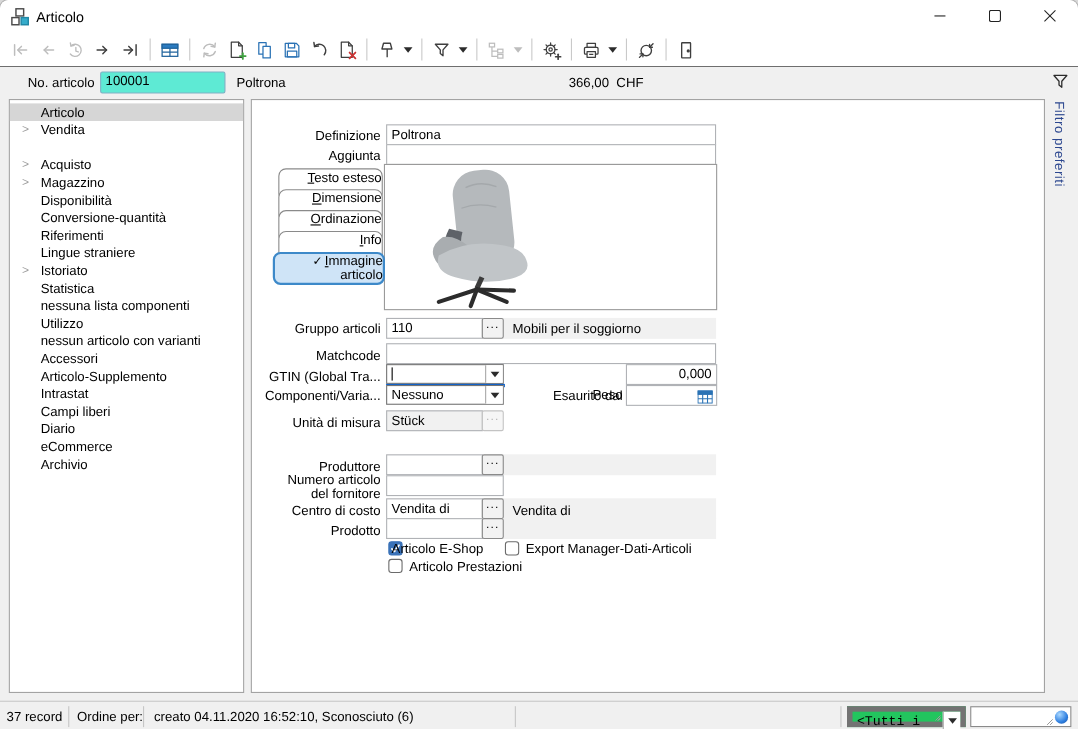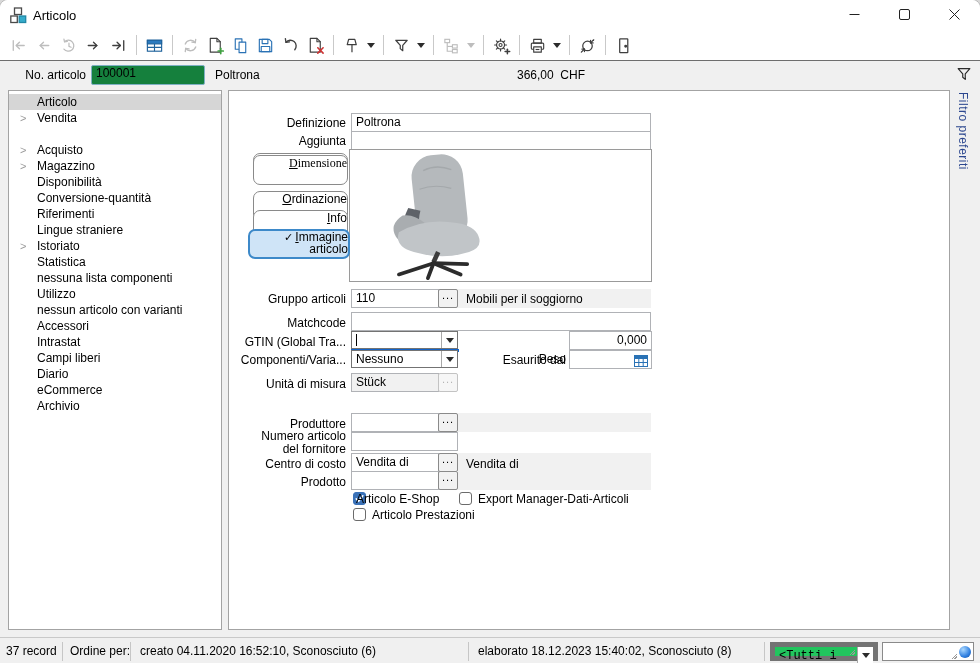--- a/index.html
+++ b/index.html
@@ -20,21 +20,21 @@
              border-bottom:1px solid #6e6e6e; display:flex; align-items:center; padding-left:6px; }
   .tb-btn { width:25px; height:24px; display:flex; align-items:center; justify-content:center; border-radius:3px; }
   .tb-sep { width:1px; height:20px; background:#c9c9c9; margin:0 5px; }
   .caret { width:0; height:0; border-left:4px solid transparent; border-right:4px solid transparent;
            border-top:5px solid #2b2b2b; margin:0 3px; }
   .caret.dis { border-top-color:#bdbdbd; }
 
   
   .content-bg { position:absolute; left:0; top:61px; right:0; bottom:0; background:#f0f0f0; }
   .rec-label { position:absolute; left:0; top:68px; width:86px; text-align:right; }
-  .rec-input { position:absolute; left:91px; top:65px; width:114px; height:20px; background:#15803d;
+  .rec-input { position:absolute; left:91px; top:65px; width:114px; height:20px; background:#5eead4;
                border:1px solid #7fb0c4; border-radius:2px; padding:0 4px; font:12px "Liberation Sans",sans-serif; }
   .rec-desc { position:absolute; left:215px; top:68px; }
   .rec-price { position:absolute; left:490px; top:68px; width:95px; text-align:right; }
 
   
   .ftab-icon { position:absolute; left:955px; top:65px; }
   .ftab-text { position:absolute; left:956px; top:92px; writing-mode:vertical-rl; color:#2c478f; letter-spacing:.5px; }
 
   
   .panel { position:absolute; background:#fff; border:1px solid #a3a3a3; }
@@ -302,20 +302,21 @@
       <div class="sb-item"><span>Disponibilità</span></div>
       <div class="sb-item"><span>Conversione-quantità</span></div>
       <div class="sb-item"><span>Riferimenti</span></div>
       <div class="sb-item"><span>Lingue straniere</span></div>
       <div class="sb-item"><span class="sb-chev">&gt;</span><span>Istoriato</span></div>
       <div class="sb-item"><span>Statistica</span></div>
       <div class="sb-item"><span>nessuna lista componenti</span></div>
       <div class="sb-item"><span>Utilizzo</span></div>
       <div class="sb-item"><span>nessun articolo con varianti</span></div>
       <div class="sb-item"><span>Accessori</span></div>
+      <div class="sb-item"><span>Articolo-Supplemento</span></div>
       <div class="sb-item"><span>Intrastat</span></div>
       <div class="sb-item"><span>Campi liberi</span></div>
       <div class="sb-item"><span>Diario</span></div>
       <div class="sb-item"><span>eCommerce</span></div>
       <div class="sb-item"><span>Archivio</span></div>
     </div>
 
   <div class="panel mainpanel">
 
     <span class="flabel" style="top:24px">Definizione</span>
@@ -339,21 +340,21 @@
             <line x1="77" y1="121" x2="71" y2="137"></line>
             <line x1="77" y1="121" x2="106" y2="133"></line>
             <line x1="77" y1="121" x2="113" y2="122"></line>
           </g>
         </g>
       </svg>
     </div>
 
     <div id="act-buttons">
         <div class="act-btn" style="top: 62px;"><u>T</u>esto esteso</div>
-        <div class="act-btn" style="top: 64px; font-family: Liberation Serif, serif;"><u>D</u>imensione</div>
+        <div class="act-btn" style="top: 81px;"><u>D</u>imensione</div>
         <div class="act-btn" style="top: 100px;"><u>O</u>rdinazione</div>
         <div class="act-btn" style="top: 119px;"><u>I</u>nfo</div>
         <div class="act-btn checked" style="top: 138px;"><span class="act-check">✓</span><u>I</u>mmagine articolo</div>
       </div>
 
     <div class="fband" style="left:122px;top:198px;width:300px;height:19px"></div>
     <span class="flabel" style="top:200px">Gruppo articoli</span>
     <div class="finput" style="left:122px;top:198px;width:88px;height:19px">110</div>
     <div class="browse" style="left:209px;top:198px;height:19px">...</div>
     <span class="fdisp" style="left:237px;top:200px">Mobili per il soggiorno</span>
@@ -431,21 +432,20 @@
     <span class="cb-label" style="left:143px;top:417px">Articolo Prestazioni</span>
   </div>
 
   <div class="statusbar">
     <span class="sb-text" style="left:6px">37 record</span>
     <div class="sb-sep" style="left:62px"></div>
     <span class="sb-text" style="left:70px">Ordine per:</span>
     <div class="sb-sep" style="left:130px"></div>
     <span class="sb-text" style="left:140px">creato 04.11.2020 16:52:10, Sconosciuto (6)</span>
     <div class="sb-sep" style="left:468px"></div>
-    <span class="sb-text" style="left:478px">elaborato 18.12.2023 15:40:02, Sconosciuto (8)</span>
     <div class="sb-sep" style="left:764px"></div>
     <div class="scope-combo">
       <span class="scope-text">&lt;Tutti i campi&gt;</span>
       <div class="grip" style="right:18px"></div>
       <div class="scope-btn">
           <div class="caret"></div>
         </div>
     </div>
     <div class="search-box">
       <span></span>

